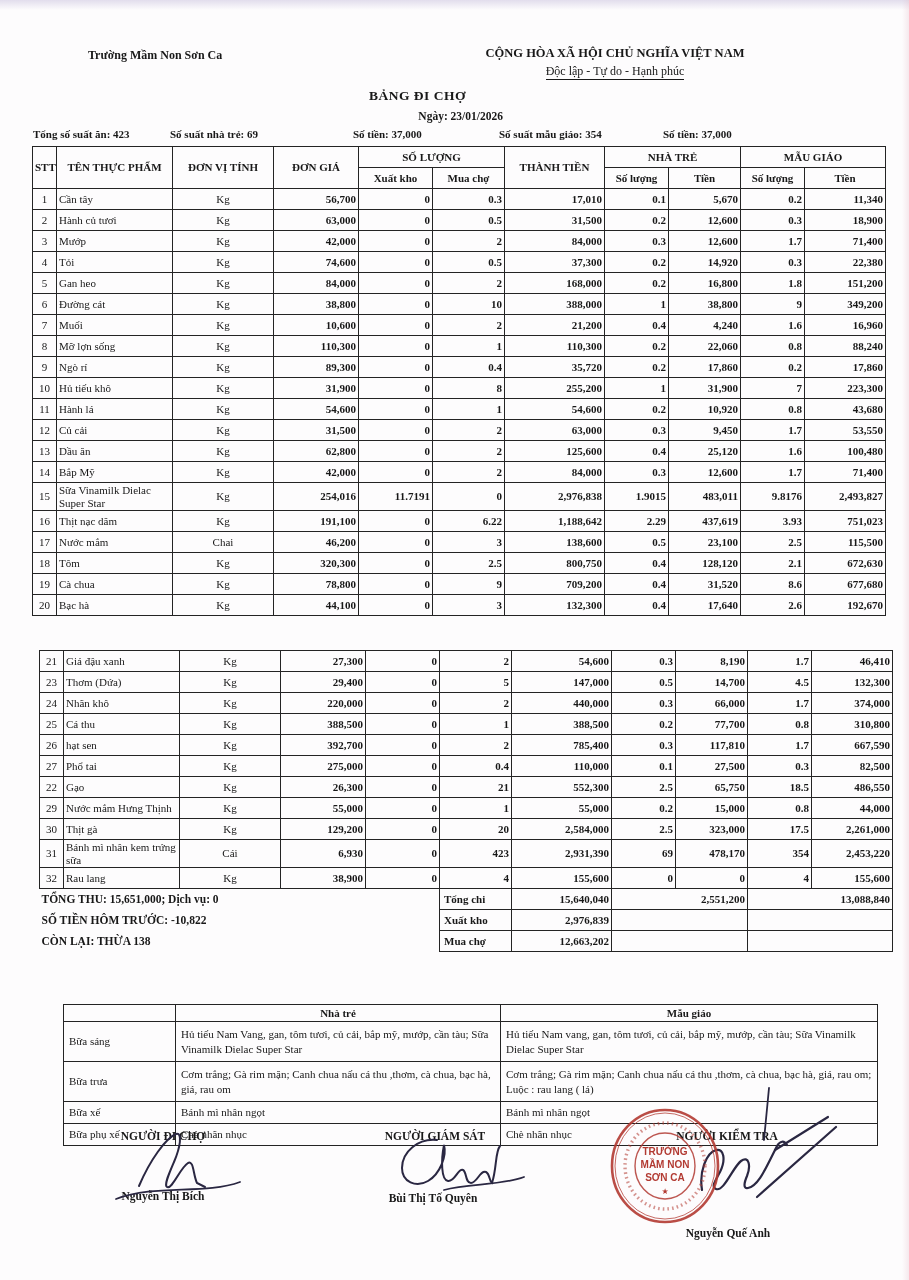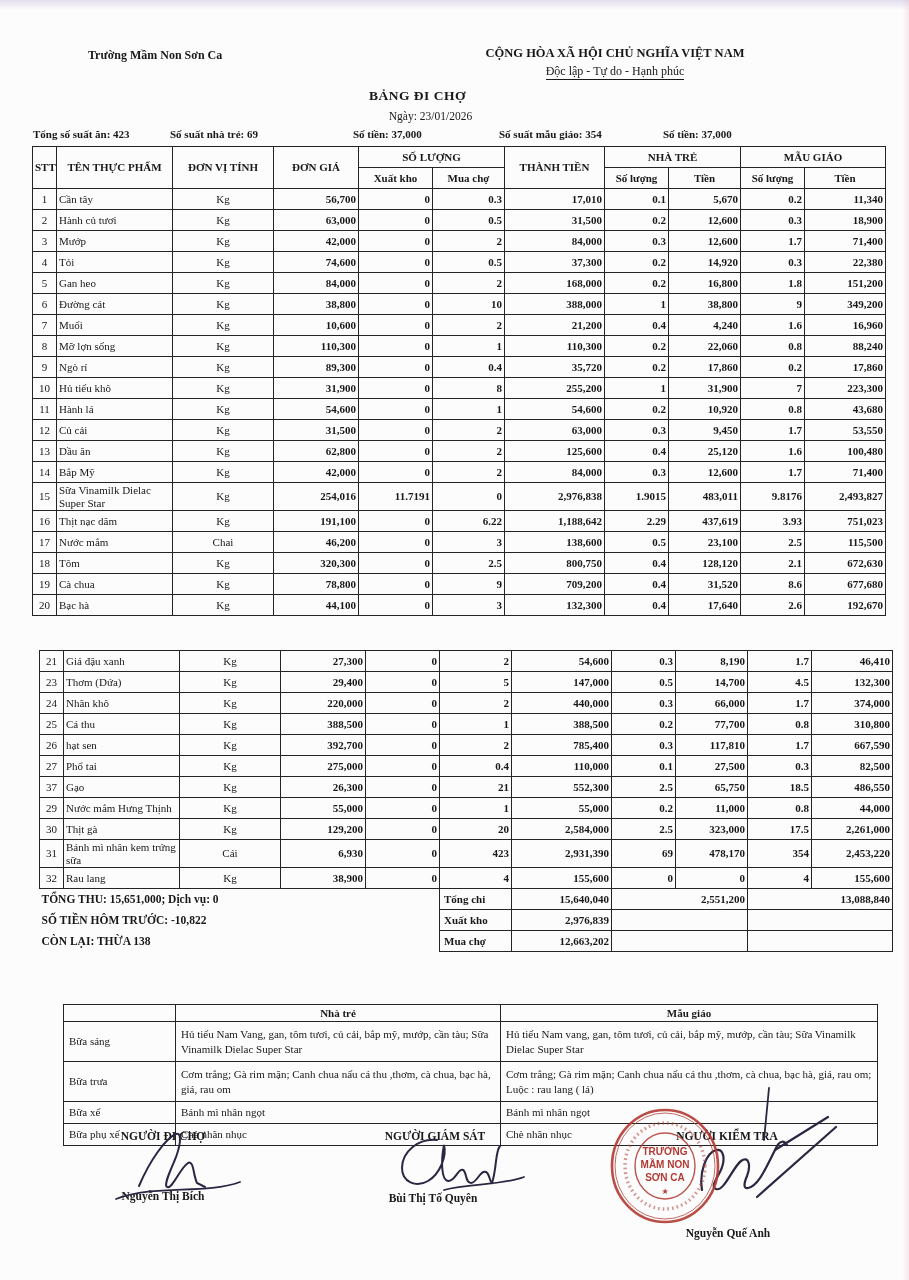--- a/index.html
+++ b/index.html
@@ -18,21 +18,21 @@
     background:linear-gradient(270deg,rgba(228,188,200,.30),rgba(228,188,200,0));}
 
   .abs{position:absolute;}
 
   
   .school{left:88px;top:48px;font-weight:700;font-size:12px;}
   .nat1{left:455px;top:46px;width:320px;text-align:center;font-weight:700;font-size:12.5px;}
   .nat2{left:455px;top:64px;width:320px;text-align:center;font-weight:400;font-size:12px;}
   .nat2 span{border-bottom:1.6px solid #181818;padding-bottom:1px;}
   .doc-title{left:330px;top:88px;width:175px;text-align:center;font-weight:700;font-size:13.5px;letter-spacing:.5px;}
-  .doc-date{left:343px;top:110px;width:175px;text-align:center;font-weight:400;font-size:11.5px;}
+  .doc-date{left:328px;top:110px;width:175px;text-align:right;font-weight:700;font-size:11.5px;}
   .stat{top:128px;font-weight:700;font-size:11px;white-space:nowrap;}
 
   
   table.grid{border-collapse:collapse;table-layout:fixed;width:853px;}
   table.grid td,table.grid th{
     border:1.5px solid #242424;
     font-size:11px;line-height:1.15;
     padding:1px 2px;vertical-align:middle;
     overflow:hidden;
   }
@@ -467,42 +467,42 @@
       <td class="c-num">275,000</td>
       <td class="c-num">0</td>
       <td class="c-num">0.4</td>
       <td class="c-num">110,000</td>
       <td class="c-num">0.1</td>
       <td class="c-num">27,500</td>
       <td class="c-num">0.3</td>
       <td class="c-num">82,500</td>
     </tr>
         <tr>
-      <td class="c-stt">37</td>
+      <td class="c-stt">22</td>
       <td class="c-name">Gạo</td>
       <td class="c-unit">Kg</td>
       <td class="c-num">26,300</td>
       <td class="c-num">0</td>
       <td class="c-num">21</td>
       <td class="c-num">552,300</td>
       <td class="c-num">2.5</td>
       <td class="c-num">65,750</td>
       <td class="c-num">18.5</td>
       <td class="c-num">486,550</td>
     </tr>
         <tr>
       <td class="c-stt">29</td>
       <td class="c-name">Nước mắm Hưng Thịnh</td>
       <td class="c-unit">Kg</td>
       <td class="c-num">55,000</td>
       <td class="c-num">0</td>
       <td class="c-num">1</td>
       <td class="c-num">55,000</td>
       <td class="c-num">0.2</td>
-      <td class="c-num">11,000</td>
+      <td class="c-num">15,000</td>
       <td class="c-num">0.8</td>
       <td class="c-num">44,000</td>
     </tr>
         <tr>
       <td class="c-stt">30</td>
       <td class="c-name">Thịt gà</td>
       <td class="c-unit">Kg</td>
       <td class="c-num">129,200</td>
       <td class="c-num">0</td>
       <td class="c-num">20</td>

